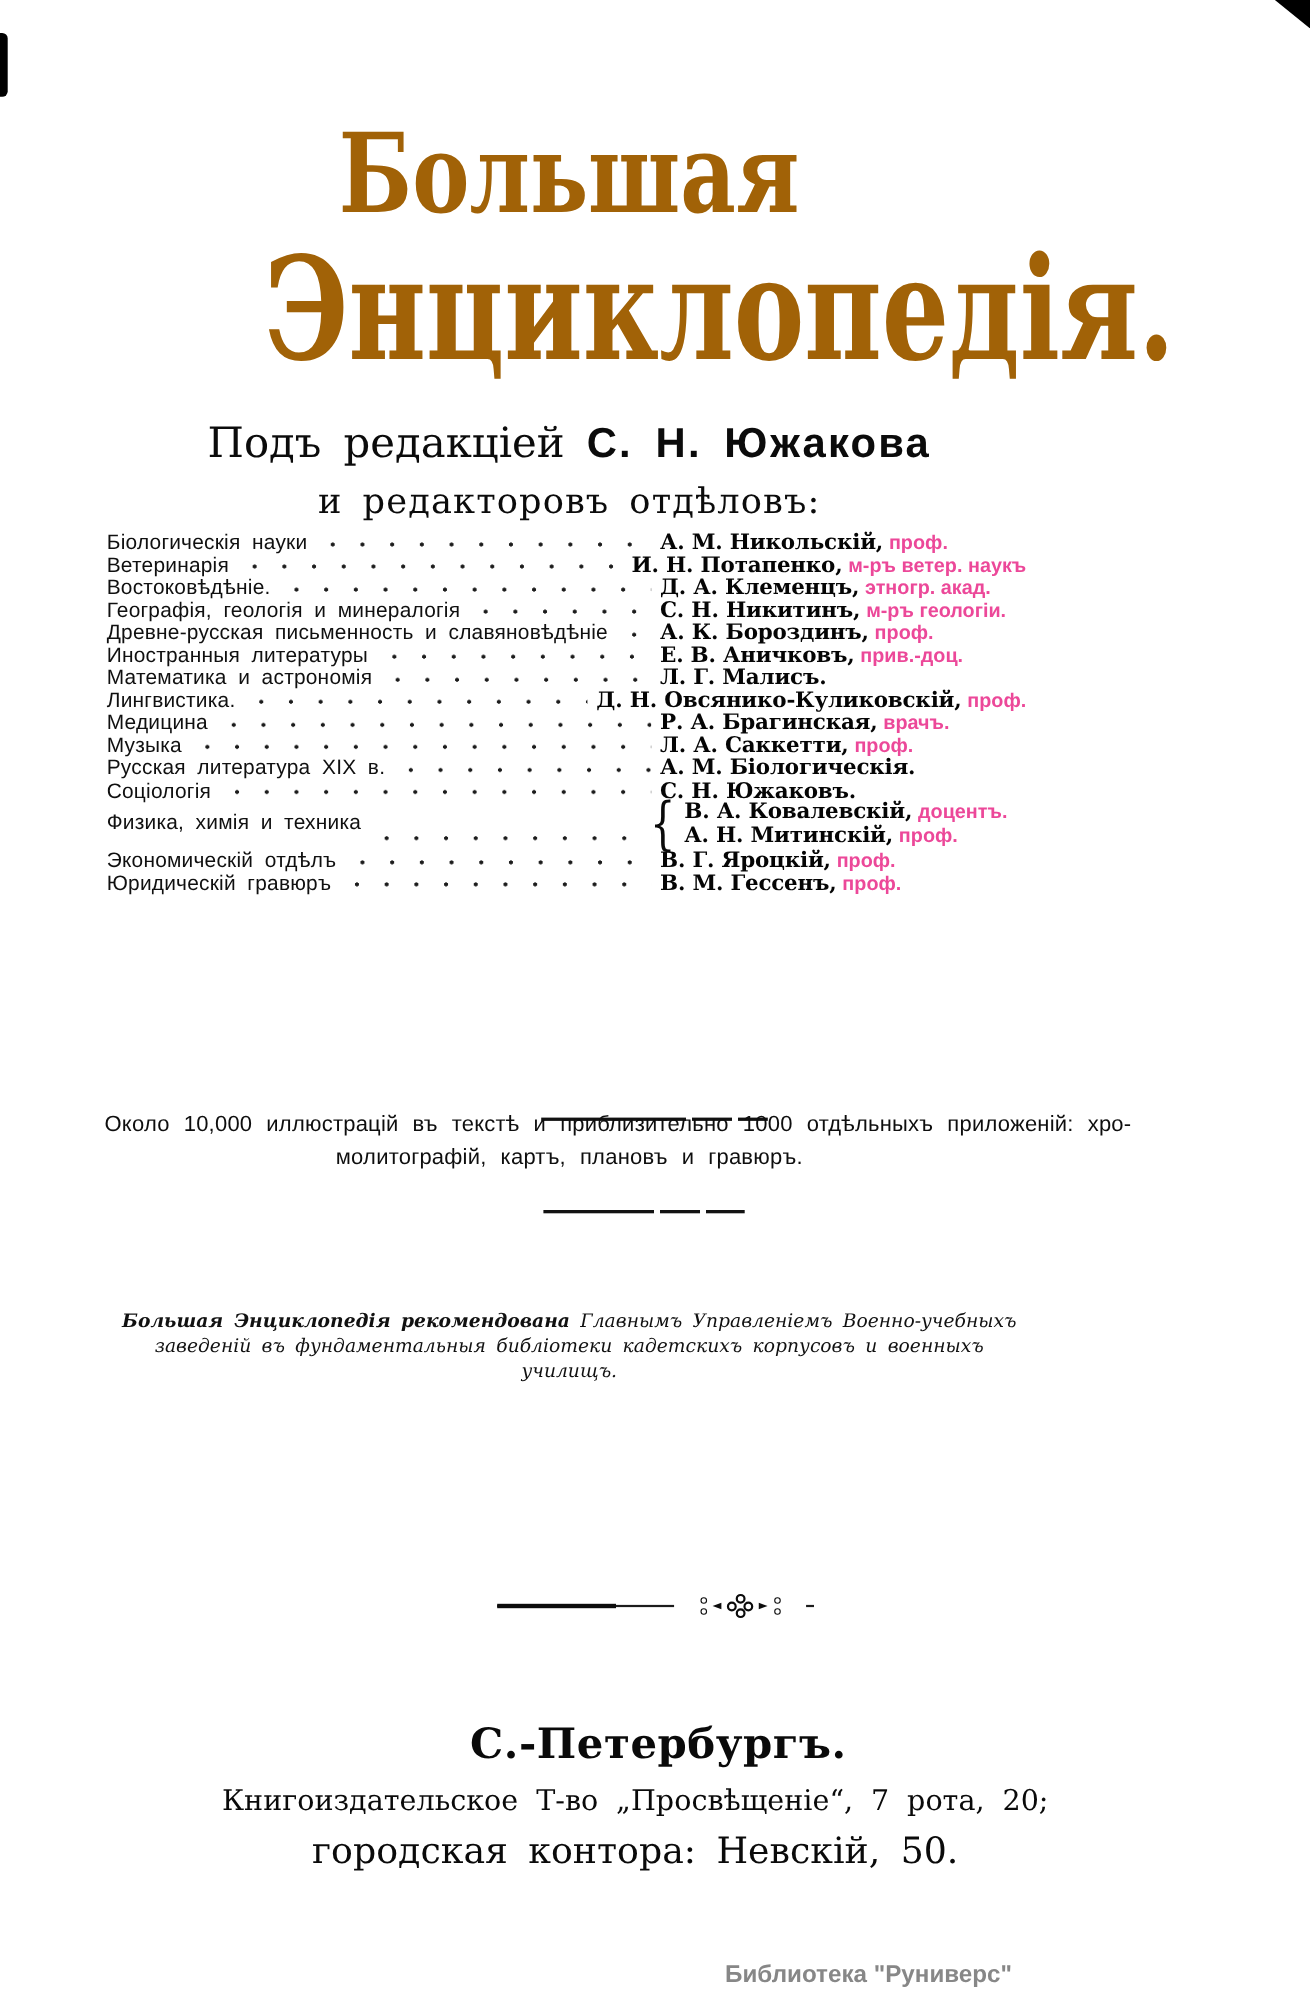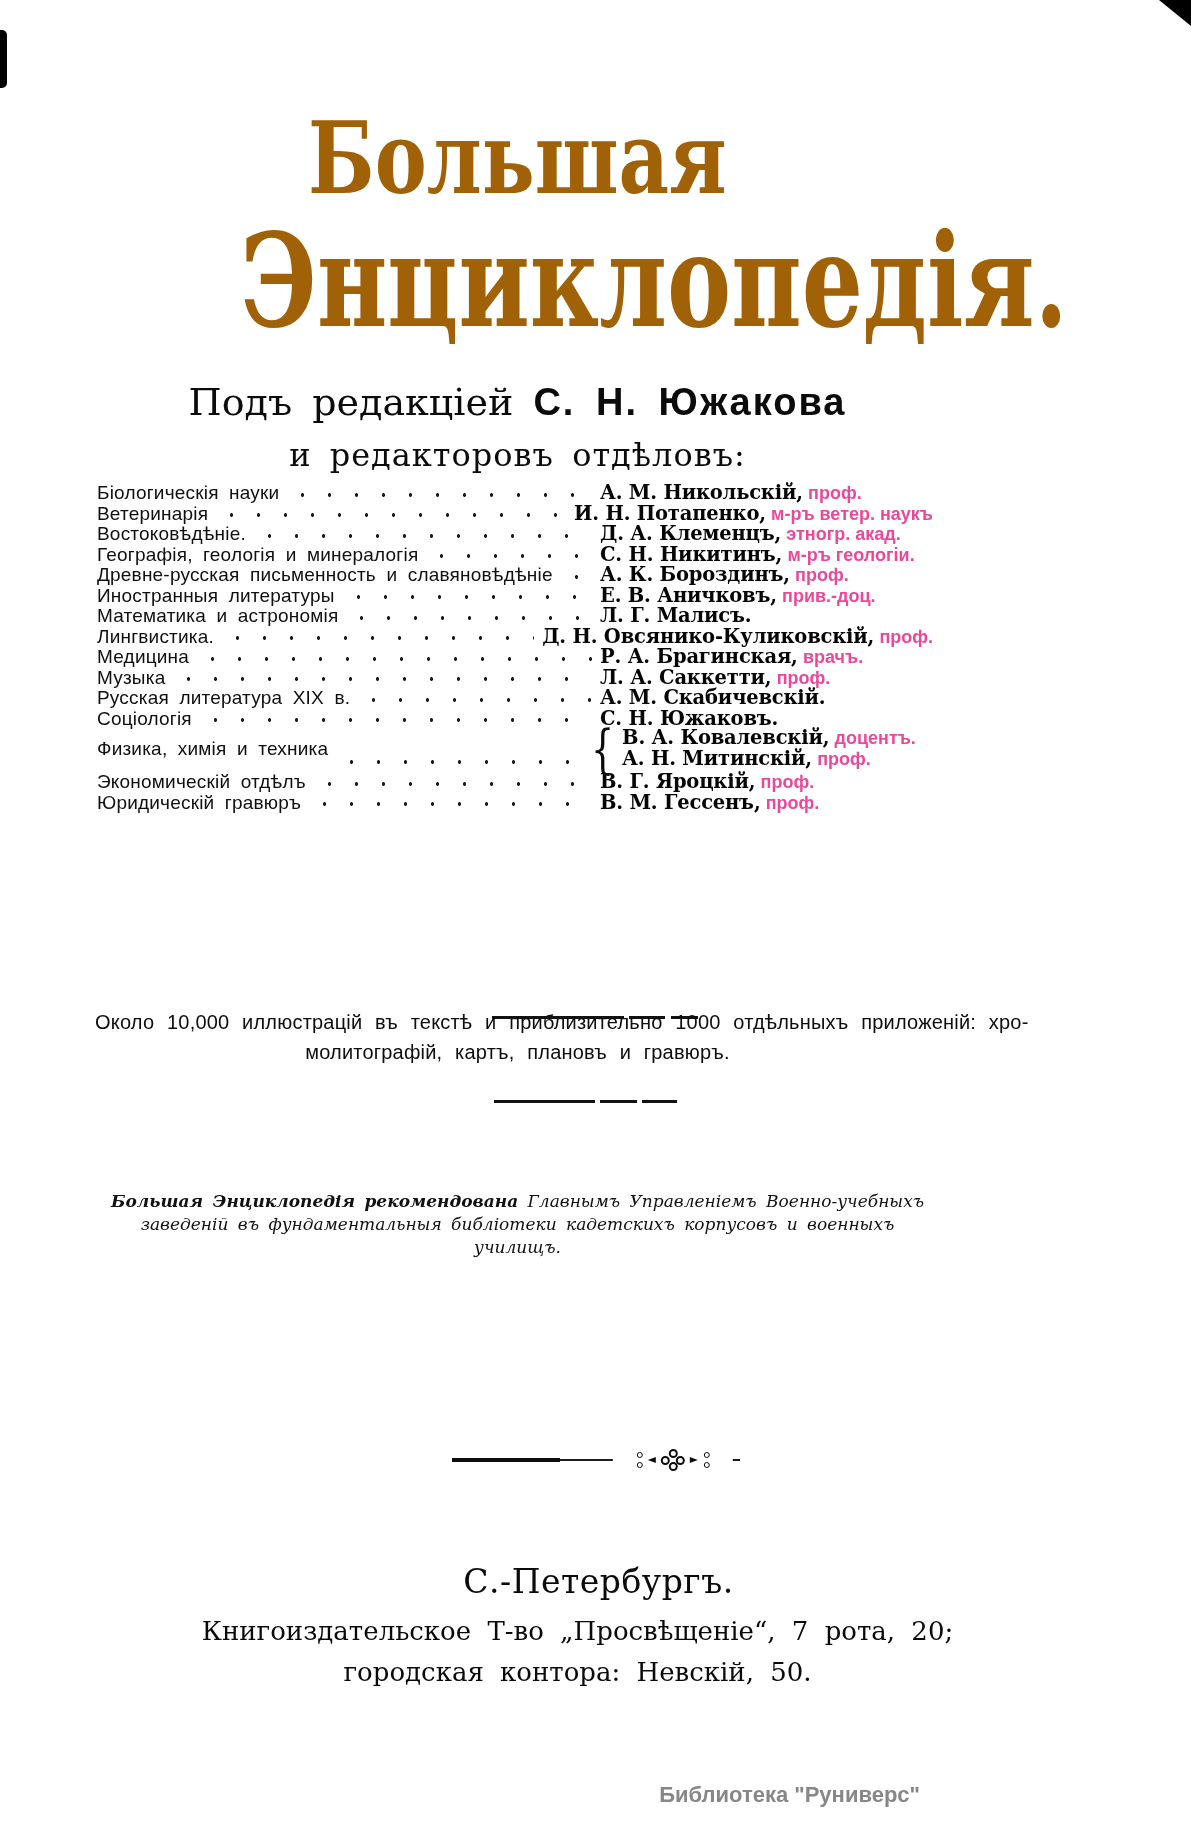--- a/index.html
+++ b/index.html
@@ -79,25 +79,25 @@
   .flower{position:relative;width:24px;height:22px;margin:0 3px;}
   .flower i{position:absolute;width:9px;height:9px;border:2.2px solid #0b0b0b;border-radius:50%;
     background:#fff;box-sizing:border-box;}
   .flower i:nth-child(1){left:7.5px;top:0;}
   .flower i:nth-child(2){left:7.5px;bottom:0;}
   .flower i:nth-child(3){left:0;top:6.5px;}
   .flower i:nth-child(4){right:0;top:6.5px;}
 
   
   .imprint{top:1562px;left:0;width:1155px;text-align:center;color:#0a0a0a;}
-  .imprint-city{font-family:"DejaVu Serif",serif;font-weight:normal;font-size:33px;
+  .imprint-city{font-family:"DejaVu Serif",serif;font-weight:bold;font-size:38px;
     letter-spacing:0.5px;line-height:1.2;margin-left:42px;}
   .imprint-publisher{font-family:"DejaVu Serif",serif;font-size:26px;word-spacing:8px;
     margin-top:14px;line-height:1.2;}
-  .imprint-office{font-family:"DejaVu Serif",serif;font-size:26px;word-spacing:8px;
+  .imprint-office{font-family:"DejaVu Serif",serif;font-size:33px;word-spacing:8px;
     margin-top:10px;line-height:1.2;}
 
   .watermark{top:1782px;left:0;width:920px;text-align:right;
     font-family:"Liberation Sans",sans-serif;font-weight:bold;font-size:22px;color:#878787;}
 </style>
 </head>
 <body>
 
 <div class="abs corner-tl"></div>
 <div class="abs corner-tr"></div>
@@ -171,21 +171,21 @@
 
   <div class="row">
     <span class="dept">Музыка</span>
     <span class="leader"></span>
     <span class="name-col"><span class="ed-name">Л. А. Саккетти,</span> <span class="ed-role">проф.</span></span>
   </div>
 
   <div class="row">
     <span class="dept">Русская литература XIX в.</span>
     <span class="leader"></span>
-    <span class="name-col"><span class="ed-name">А. М. Скабичевскій.</span> <span class="ed-role"></span></span>
+    <span class="name-col"><span class="ed-name">А. М. Біологическія.</span> <span class="ed-role"></span></span>
   </div>
 
   <div class="row">
     <span class="dept">Соціологія</span>
     <span class="leader"></span>
     <span class="name-col"><span class="ed-name">С. Н. Южаковъ.</span> <span class="ed-role"></span></span>
   </div>
 
   <div class="row row-double">
     <span class="dept">Физика, химія и техника</span>

